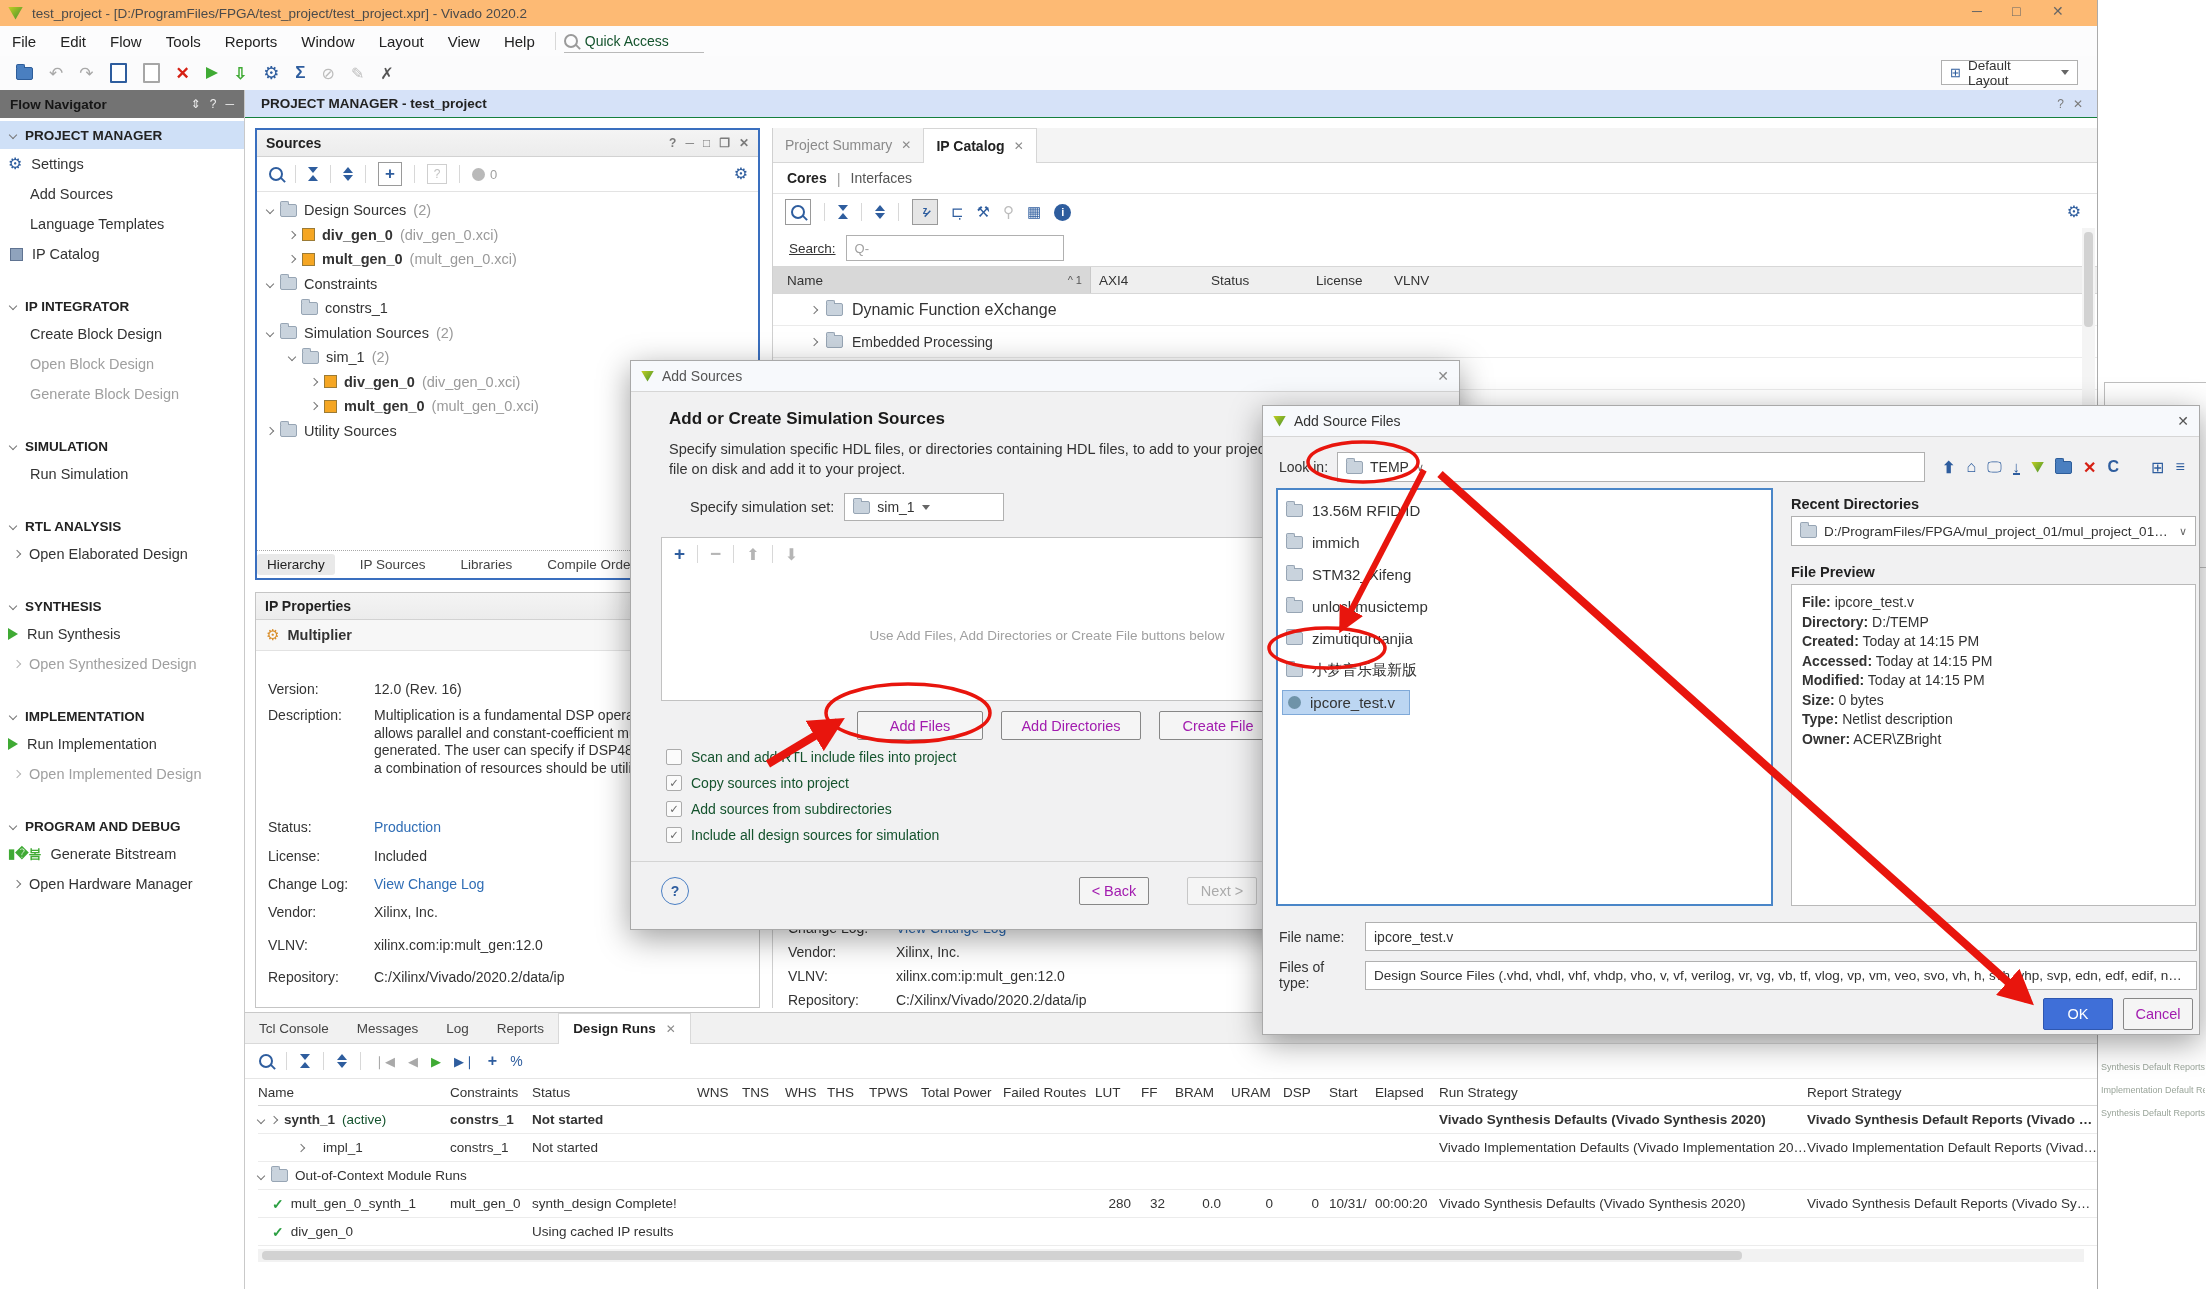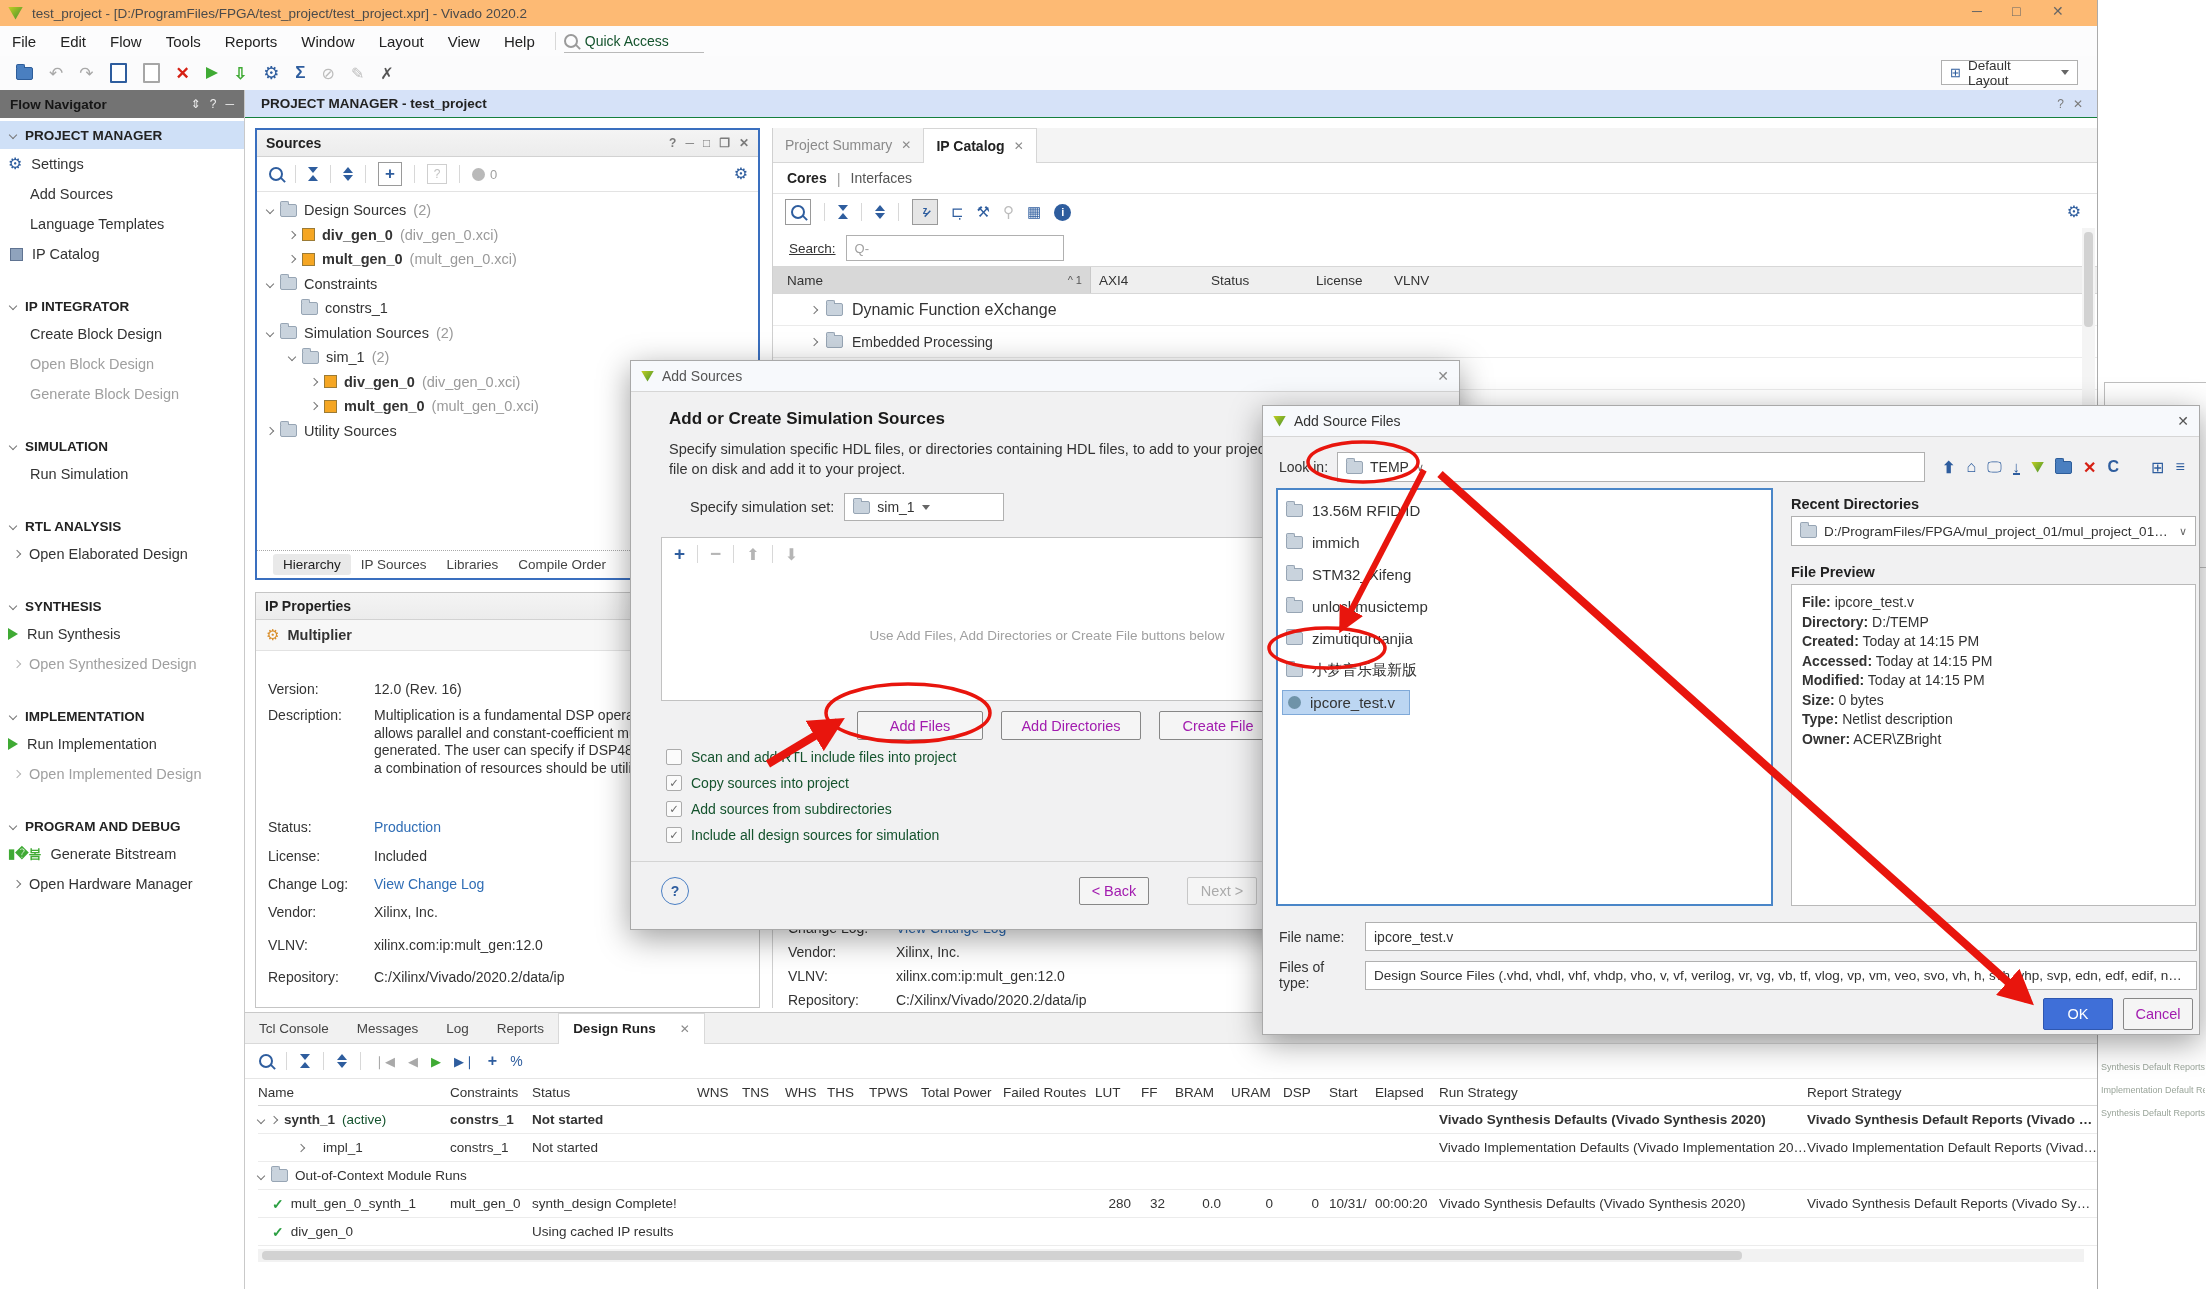--- a/index.html
+++ b/index.html
@@ -330,21 +330,21 @@
           <span class="bold">mult_gen_0</span>
           <span class="tree-suffix"> (mult_gen_0.xci)</span>
         </div>
       <div class="tree-row">
           <span class="chevr chevsm"></span>
           <span class="fold"></span>
           <span>Utility Sources</span>
         </div>
     </div>
 
-    <div class="abs row" style="left:0;bottom:0;width:100%;height:28px;border-top:1px dotted #a8a8a8;background:#fff;gap:0;padding-left:16px;box-sizing:border-box;">
+    <div class="abs row" style="left:0;bottom:0;width:100%;height:28px;border-top:1px dotted #a8a8a8;background:#fff;gap:15px;padding-left:0;box-sizing:border-box;">
       <span style="background:#e9e9e9;padding:3px 10px;border-radius:3px;font-size:13.5px;color:#222;">Hierarchy</span>
       <span style="padding:3px 10px;font-size:13.5px;color:#444;">IP Sources</span>
       <span style="padding:3px 10px;font-size:13.5px;color:#444;">Libraries</span>
       <span style="padding:3px 10px;font-size:13.5px;color:#444;">Compile Order</span>
     </div>
   </div>
 
   <div class="abs" style="left:255px;top:592px;width:505px;height:416px;background:#fff;border:1px solid #c5c5c5;box-sizing:border-box;">
     <div class="panel-head" style="height:26px;">
       <span>IP Properties</span>
@@ -469,21 +469,21 @@
         <span>C:/Xilinx/Vivado/2020.2/data/ip</span>
       </div>
   </div>
 
   <div class="abs" style="left:245px;top:1012px;width:1852px;height:258px;background:#fff;border-top:1px solid #c9c9c9;box-sizing:border-box;">
     <div class="row" style="height:30px;background:#f1f1f1;border-bottom:1px solid #d9d9d9;">
       <span style="padding:0 14px;font-size:13.5px;color:#444;">Tcl Console</span>
       <span style="padding:0 14px;font-size:13.5px;color:#444;">Messages</span>
       <span style="padding:0 14px;font-size:13.5px;color:#444;">Log</span>
       <span style="padding:0 14px;font-size:13.5px;color:#444;">Reports</span>
-      <span class="row" style="height:100%;padding:0 14px;gap:24px;background:#fff;border:1px solid #d9d9d9;border-bottom:none;font-weight:bold;font-size:13.5px;color:#222;">
+      <span class="row" style="height:100%;padding:0 14px;gap:10px;background:#fff;border:1px solid #d9d9d9;border-bottom:none;font-weight:bold;font-size:13.5px;color:#222;">
         <span>Design Runs</span>
         <span style="font-weight:normal;color:#8a8a8a;font-size:12px;">✕</span>
       </span>
     </div>
     <div class="row" style="height:34px;gap:13px;padding-left:14px;border-bottom:1px solid #e6e6e6;">
       <span class="mag"></span>
       <span class="vsep"></span>
       <span class="trigrp">
           <span class="tri dn"></span>
           <span class="tri up"></span>

